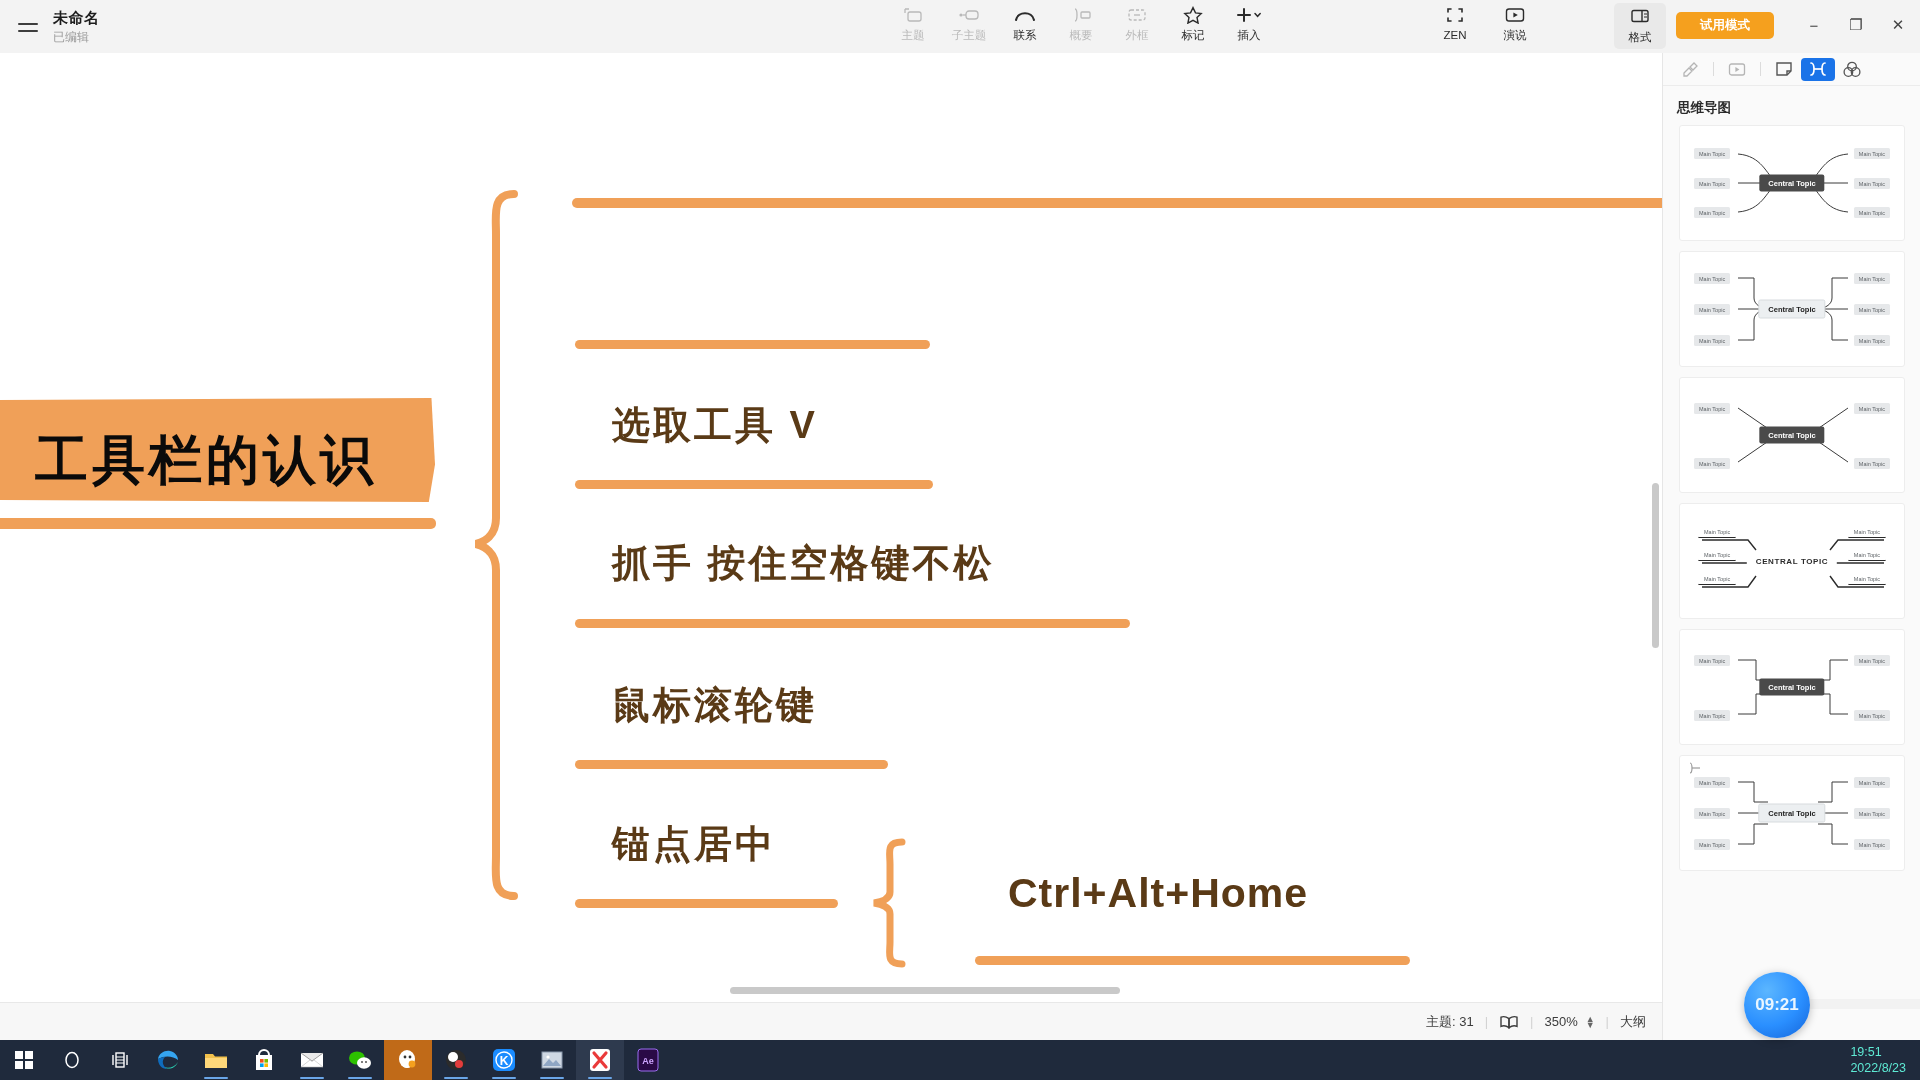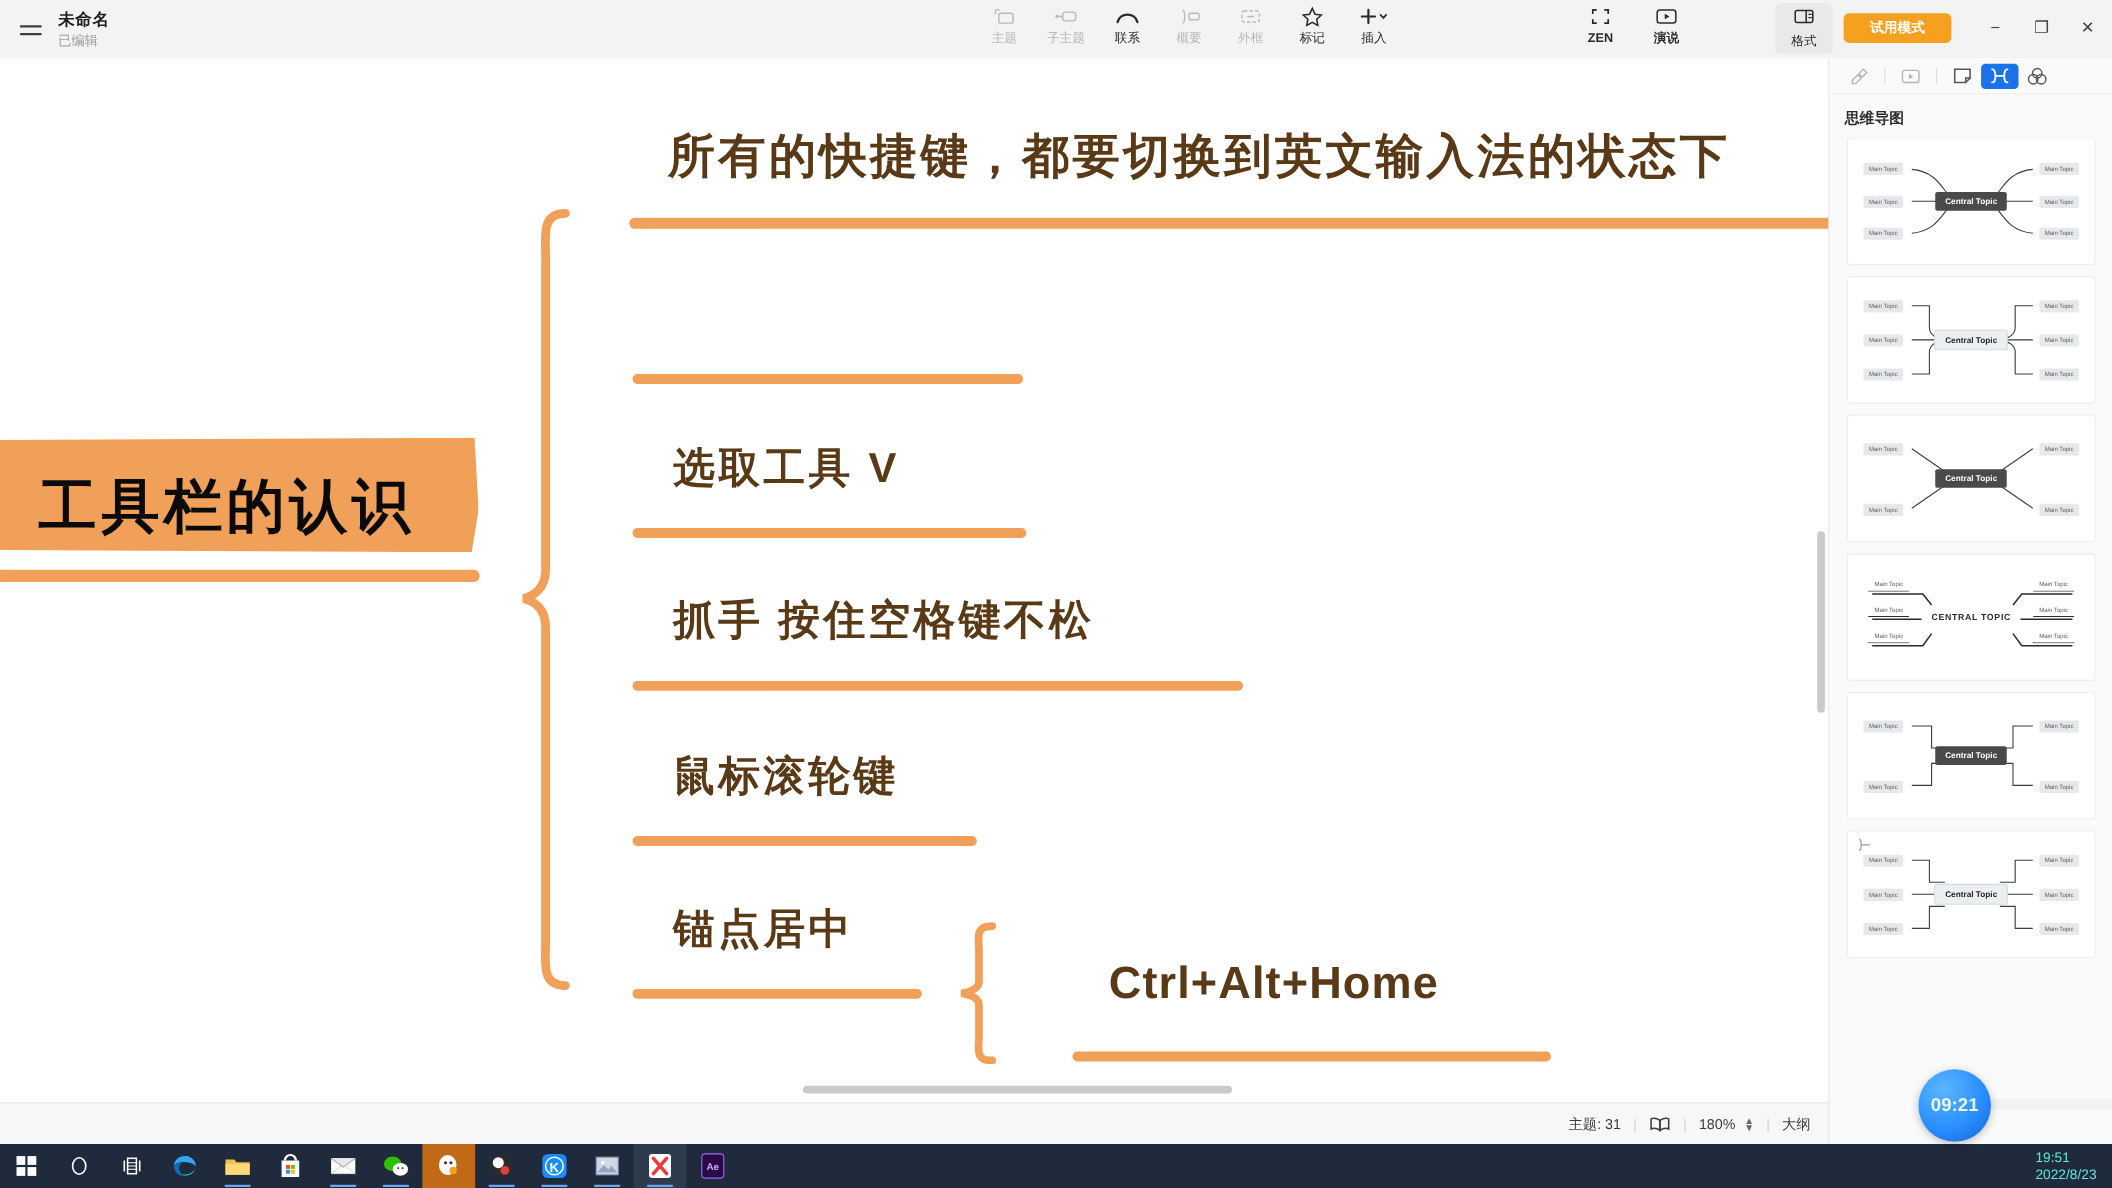--- a/index.html
+++ b/index.html
@@ -33,21 +33,21 @@
   .tools { position: absolute; left: 888px; top: 5px; height: 44px; display: flex; align-items: flex-start; justify-content: flex-end; }
   .tool {
     width: 50px; display: flex; flex-direction: column; align-items: center; gap: 3px;
     cursor: pointer; margin-right: 6px;
   }
   .tool .ti { height: 20px; display: flex; align-items: center; justify-content: center; }
   .tool .tl { font-size: 11.5px; line-height: 14px; }
   .tool.dim .tl, .tool.dim .ti { color: #b9b9b9; }
   .tool.on .tl, .tool.on .ti { color: #2b2b2b; }
 
-  .tools2 { position: absolute; left: 1428px; top: 5px; display: flex; align-items: flex-start; font-weight: bold; }
+  .tools2 { position: absolute; left: 1428px; top: 5px; display: flex; align-items: flex-start; }
   .tools2 .tool { width: 54px; }
   .fmt-btn {
     position: absolute; left: 1614px; top: 3px; width: 52px; height: 46px;
     background: #e9e9e9; border-radius: 5px;
     display: flex; flex-direction: column; align-items: center; justify-content: center; gap: 2px;
     cursor: pointer;
   }
   .fmt-btn .tl { font-size: 11.5px; color: #2b2b2b; }
 
   .trial {
@@ -293,23 +293,20 @@
     </div>
 
     <button class="trial">试用模式</button>
     <div class="wbtn min">−</div>
     <div class="wbtn max">❐</div>
     <div class="wbtn close">✕</div>
   </div>
 
   <div class="canvas">
 
-    <div class="node title-node">
-      <span class="txt">所有的快捷键，都要切换到英文输入法的状态下</span>
-    </div>
     <div class="ul title-ul"></div>
 
     <div class="central"></div>
     <div class="central-label">工具栏的认识</div>
     <div class="ul central-ul"></div>
 
     <svg class="brace" style="left:470px; top:135px; width:60px; height:720px;" viewBox="0 0 60 720" preserveAspectRatio="none">
       <path d="M44 6 C22 6 26 26 26 46 L26 330 C26 348 14 354 6 356 C14 358 26 364 26 382 L26 668 C26 688 22 708 44 708" stroke="#f0a058" stroke-width="8" fill="none" stroke-linecap="round"></path>
     </svg>
 
@@ -351,21 +348,21 @@
   <div class="statusbar">
     <span class="it">主题: 31</span>
     <span class="sep">|</span>
     <span class="it">
       <svg width="20" height="16" viewBox="0 0 20 16">
           <path d="M2 3.2c3-1.4 6 0 8 1.4v9C8 12.2 5 11 2 12.4z" fill="none" stroke="#3c3c3c" stroke-width="1.4"></path>
           <path d="M18 3.2c-3-1.4-6 0-8 1.4v9c2-1.4 5-2.6 8-1.2z" fill="none" stroke="#3c3c3c" stroke-width="1.4"></path>
         </svg>
     </span>
     <span class="sep">|</span>
-    <span class="it">180%</span>
+    <span class="it">350%</span>
     <span class="sb-arrows" style="margin-left:8px;">
       <span>▲</span>
       <span>▼</span>
     </span>
     <span class="sep">|</span>
     <span class="it">大纲</span>
   </div>
 
   <div class="panel">
     <div class="panel-tabs">

